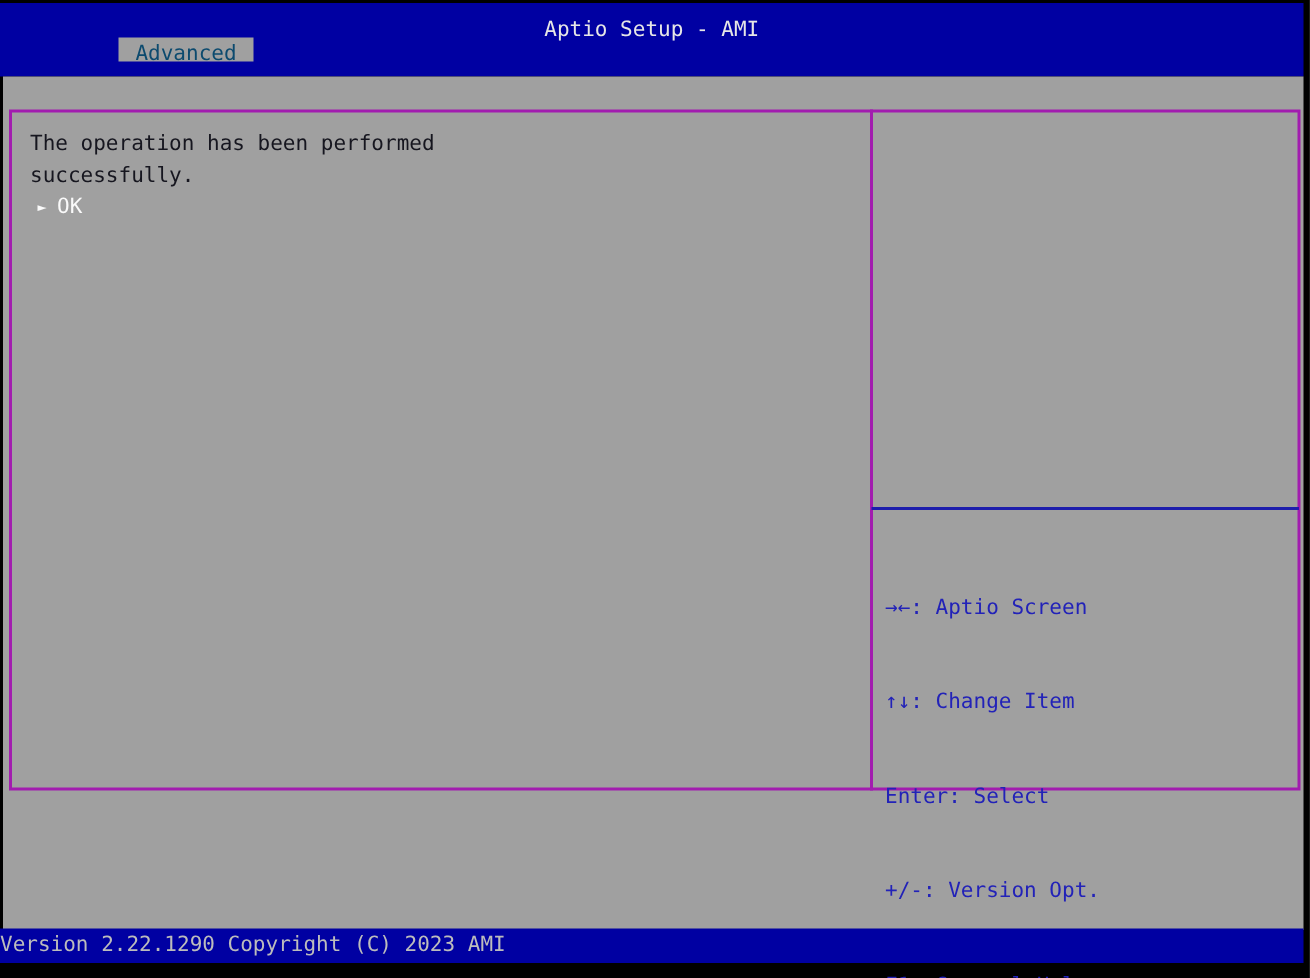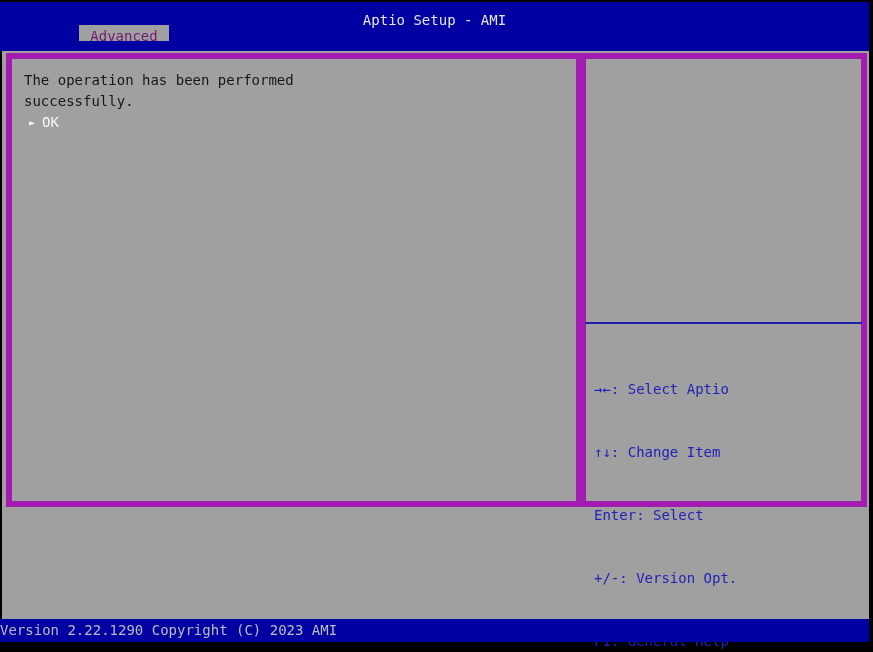--- a/index.html
+++ b/index.html
@@ -16,31 +16,31 @@
     background:#0000A2;
   }
   .app-title{
     position:absolute;top:10px;left:0;width:100%;
     text-align:center;
     color:#E6E6E6;font-size:14px;line-height:16px;
   }
   .tab{
     position:absolute;left:79px;top:23px;width:90px;height:16px;
     background:#A0A0A0;
-    color:#701a75;font-size:14px;line-height:22px;text-align:center;
+    color:#0c4a6e;font-size:14px;line-height:22px;text-align:center;
   }
   
   .body-bg{
     position:absolute;top:51px;left:2px;width:867px;height:569px;
     background:#A0A0A0;
   }
   .panel{
-    position:absolute;top:2px;
+    position:absolute;top:22px;
     height:454px;
-    border:6px solid #a21caf;
+    border:2px solid #a21caf;
     box-sizing:border-box;
   }
   .panel-left{left:4px;width:576px;}
   .panel-right{left:578px;width:287px;}
   .panel-left .content{
     padding-top:11px;
     font-size:14px;line-height:21px;
     color:#16161F;
   }
   .msg-line{padding-left:12px;white-space:pre;}
@@ -90,21 +90,21 @@
       <div class="content">
         <div class="msg-line">The operation has been performed</div>
         <div class="msg-line">successfully.</div>
         <div class="ok-row"><span class="arrow">►</span><span>OK</span></div>
       </div>
     </div>
 
     <div class="panel panel-right">
       <div class="help-divider"></div>
       <div class="key-legend">
-        <div>→←: Select Aptio</div>
+        <div>→←: Aptio Screen</div>
         <div>↑↓: Change Item</div>
         <div>Enter: Select</div>
         <div>+/-: Version Opt.</div>
         <div>F1: General Help</div>
         
         
         
         
       </div>
     </div>

